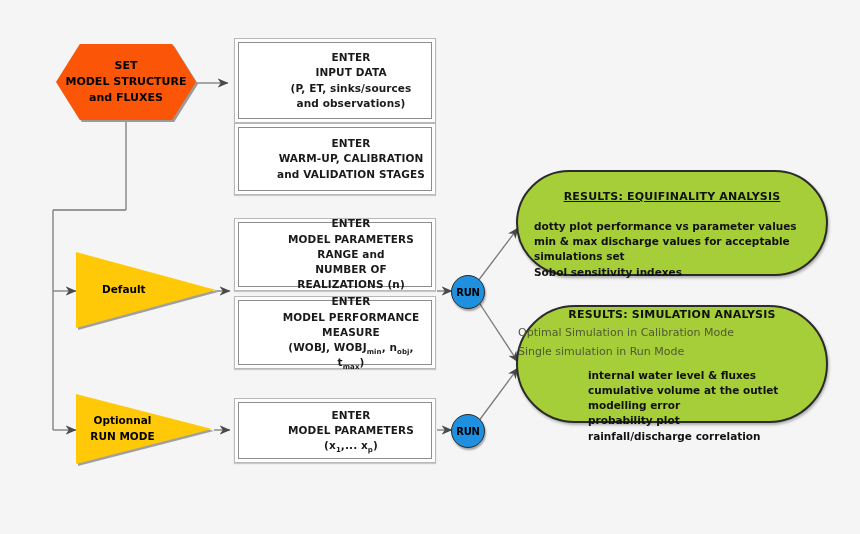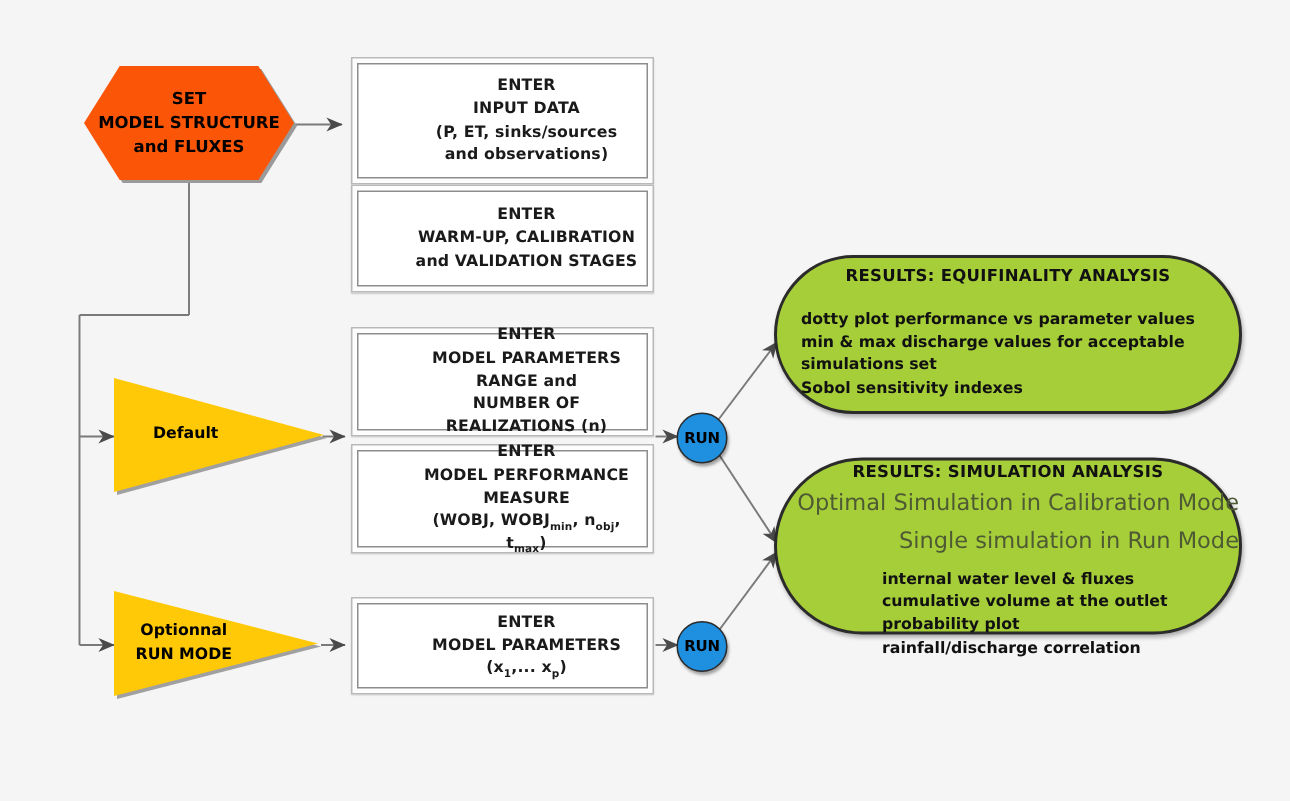--- a/index.html
+++ b/index.html
@@ -106,32 +106,32 @@
     box-shadow:1px 2px 3px rgba(0,0,0,.3);
   }
   .pill .ptitle{
     text-align:center;
     font-weight:bold;
     font-size:11px;
     color:#111;
     letter-spacing:.2px;
   }
   .pill .psub{
-    text-align:right;
-    font-size:15px;
+    text-align:left;
+    font-size:11px;
     color:#4e5a33;
     line-height:1.4;
   }
   .pill .plist{
     font-weight:bold;
     font-size:10.5px;
     color:#111;
     line-height:1.45;
   }
-  #pill-equifinality .ptitle{margin-top:5px;}
+  #pill-equifinality .ptitle{margin-top:18px;text-decoration:underline;}
   #pill-equifinality .plist{margin-top:16px;margin-left:16px;}
   #pill-simulation .ptitle{margin-top:1px;}
   #pill-simulation .psub{margin-top:4px;}
   #pill-simulation .plist{margin-top:8px;margin-left:70px;}
 </style>
 </head>
 <body>
 
 <div id="stage">
 
@@ -265,18 +265,19 @@
     </div>
   </div>
 
   <div class="pill" id="pill-simulation" style="left:516px;top:305px;width:312px;height:118px;">
     <div class="ptitle">RESULTS: SIMULATION ANALYSIS</div>
     <div class="psub">Optimal Simulation in Calibration Mode</div>
     <div class="psub">Single simulation in Run Mode</div>
     <div class="plist">
       <div>internal water level &amp; fluxes</div>
       <div>cumulative volume at the outlet</div>
+      <div>modelling error</div>
       <div>probability plot</div>
       <div>rainfall/discharge correlation</div>
     </div>
   </div>
 
 </div>
 
 </body></html>

